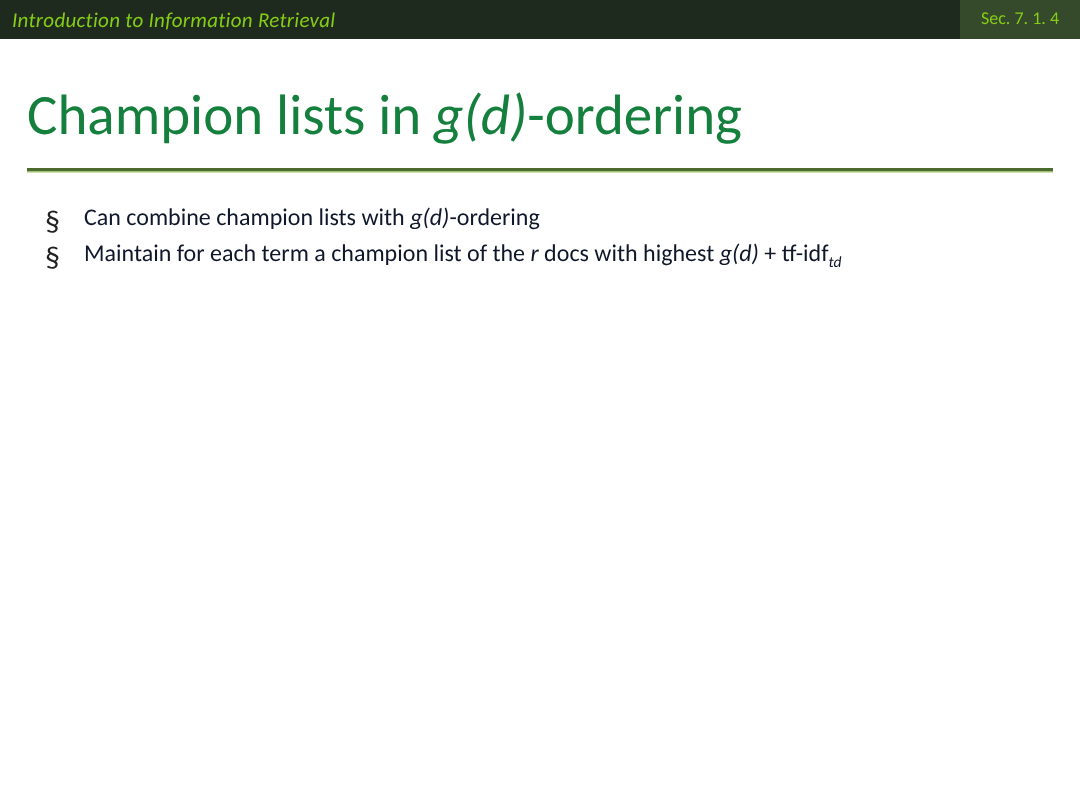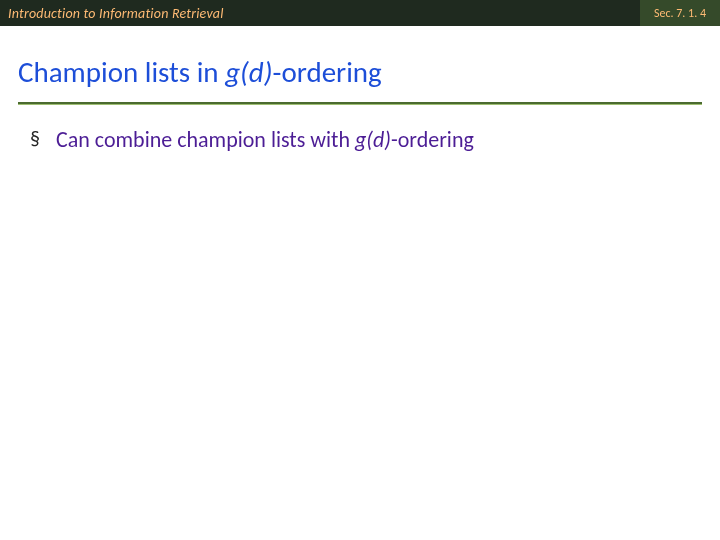--- a/index.html
+++ b/index.html
@@ -1,42 +1,42 @@
 <!DOCTYPE html>
 <html><head>
 <meta charset="utf-8">
 <style>
   * { margin: 0; padding: 0; box-sizing: border-box; }
   html, body { width: 720px; height: 540px; font-family: Calibri, "Segoe UI", Arial, sans-serif; background: #fff; }
   .slide { width: 720px; height: 540px; position: relative; }
   .header-bar {
     width: 100%; height: 26px; background: #1f2a1f;
     display: flex; align-items: center; justify-content: space-between;
-    color: #fdba74; font-size: 14px;
+    color: #84cc16; font-size: 14px;
   }
   .header-left { padding-left: 8px; font-style: italic; letter-spacing: 0.2px; }
   .header-right { background: #354a2a; height: 100%; display: flex; align-items: center; padding: 0 14px; font-size: 12px; }
   .title-wrap { padding: 28px 18px 6px 18px; }
   .title {
-    font-size: 29px; color: #1d4ed8; font-weight: 400;
+    font-size: 38px; color: #15803d; font-weight: 400;
   }
   .title .gd { font-style: italic; }
   .rule {
     margin: 6px 18px 0 18px; height: 0;
     border-top: 2px solid #4b6b2f;
     box-shadow: 0 1px 0 #9fbf73;
   }
   .content { padding: 22px 30px 0 30px; }
   ul.bullets { list-style: none; }
   ul.bullets > li {
     position: relative;
     padding-left: 26px;
-    font-size: 22px;
+    font-size: 16px;
     line-height: 1.25;
-    color: #4c1d95;
+    color: #0f172a;
     margin-bottom: 4px;
   }
   ul.bullets > li::before {
     content: "§";
     position: absolute;
     left: 0; top: 0;
     font-size: 20px;
     color: #222;
   }
   .ital { font-style: italic; }
@@ -56,15 +56,18 @@
       <span>Champion lists in </span><span class="gd">g(d)</span><span>-ordering</span>
     </h1>
   </div>
   <div class="rule"></div>
 
   <div class="content">
     <ul class="bullets">
       <li>
         <span>Can combine champion lists with </span><span class="ital">g(d)</span><span>-ordering</span>
       </li>
+      <li>
+        <span>Maintain for each term a champion list of the </span><span class="ital">r</span><span> docs with highest </span><span class="ital">g(d)</span><span> + tf-idf</span><span class="sub">td</span>
+      </li>
     </ul>
   </div>
 </div>
 
 </body></html>

